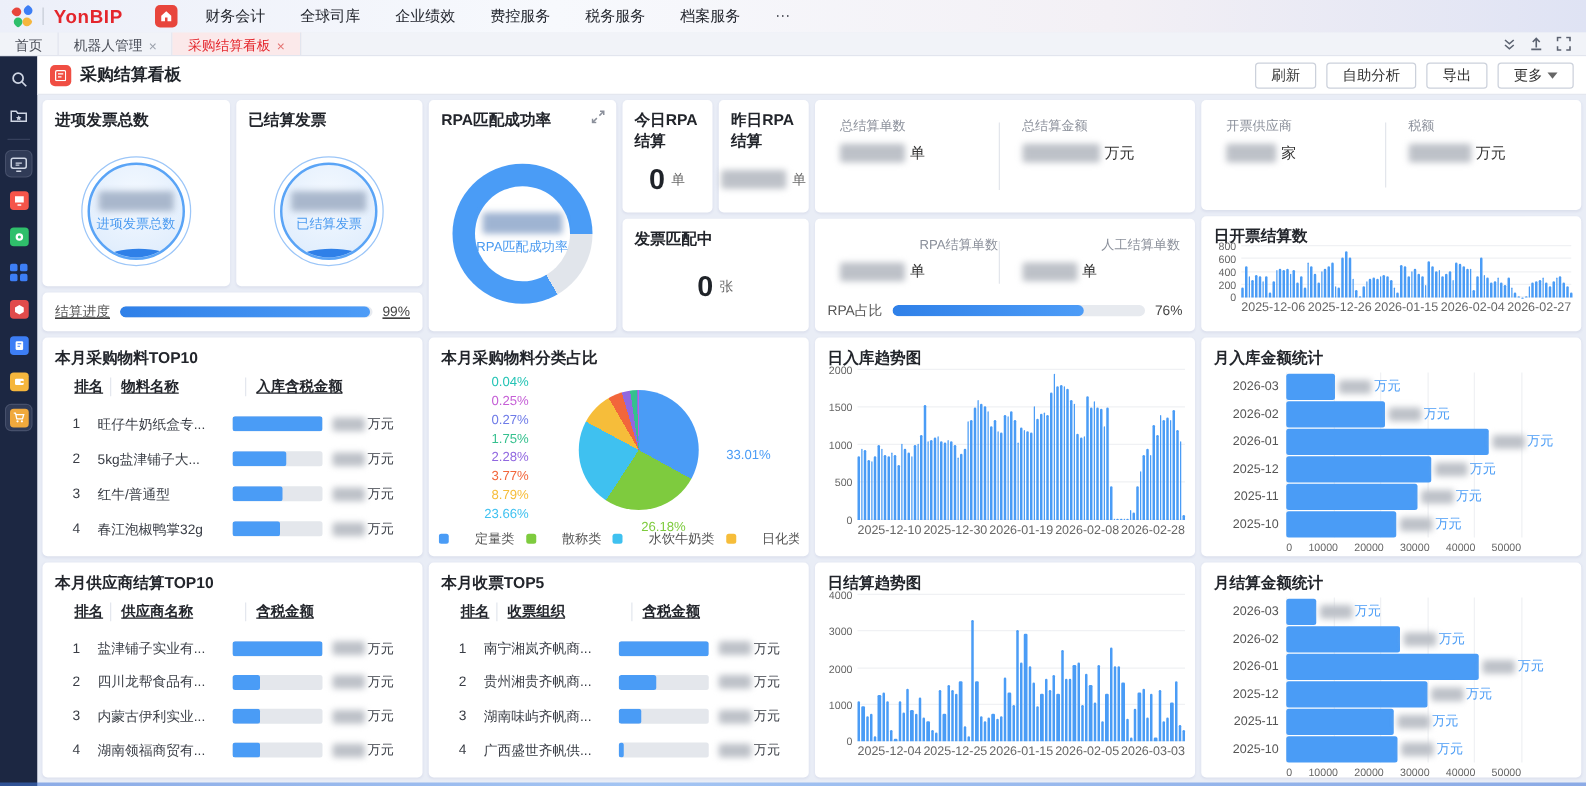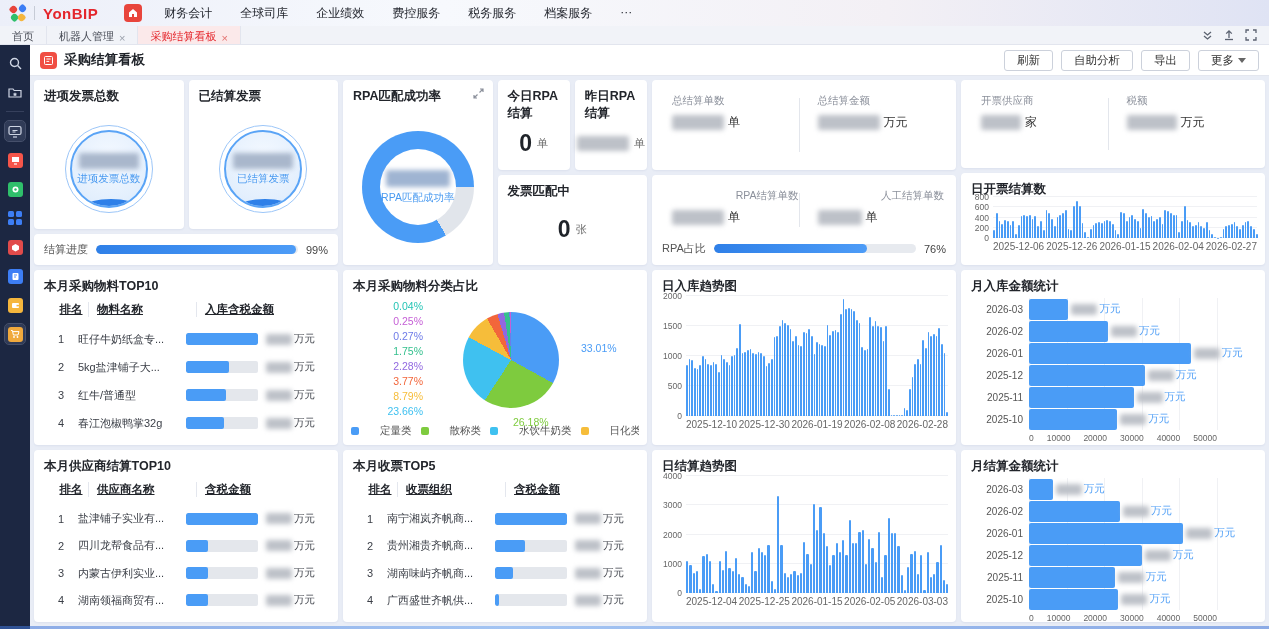--- a/index.html
+++ b/index.html
@@ -69,21 +69,21 @@
   
   .circle-pair { display:flex; gap:5px; flex:1; }
   .circle-card { flex:1; background:#fff; border-radius:4px; box-shadow:0 1px 2px rgba(60,80,140,.08); display:flex; flex-direction:column; }
   .circle-wrap { flex:1; display:flex; align-items:center; justify-content:center; }
   .gauge-circle { width:88px; height:88px; border-radius:50%; border:1px solid #9cc6f8; display:flex; align-items:center; justify-content:center; }
   .gauge-inner { width:78px; height:78px; border-radius:50%; border:2px solid #5aa4f6; background:radial-gradient(circle at 50% 35%, #f4f9ff 0%, #e3effd 70%, #d7e8fb 100%);
      display:flex; flex-direction:column; align-items:center; justify-content:center; gap:3px; position:relative; overflow:hidden; }
   .gauge-inner .wave { position:absolute; bottom:-7px; left:14px; width:50px; height:14px; background:#2f80e8; border-radius:50%; }
   .gauge-label { font-size:10.5px; color:#4a9af0; z-index:1; }
 
-  .progress-card { background:#fff; border-radius:4px; box-shadow:0 1px 2px rgba(60,80,140,.08); padding:8px 10px; display:flex; align-items:center; gap:8px; }
+  .progress-card { background:#fff; border-radius:4px; box-shadow:0 1px 2px rgba(60,80,140,.08); padding:8px 10px; display:flex; align-items:center; gap:8px;text-decoration:underline; }
   .p-label { font-size:11px; color:#555; white-space:nowrap; }
   .p-track { flex:1; height:9px; border-radius:5px; background:#e7eaef; overflow:hidden; }
   .p-fill { height:100%; border-radius:5px; background:linear-gradient(90deg,#2f80e8,#4d9cf7); }
   .p-pct { font-size:11px; color:#444; }
 
   
   .donut-wrap { flex:1; display:flex; align-items:center; justify-content:center; }
   .donut { width:112px; height:112px; border-radius:50%; display:flex; align-items:center; justify-content:center;
     background:conic-gradient(from 150deg, #4a9cf6 0deg 300deg, #e1e5eb 300deg 360deg); }
   .donut-hole { width:76px; height:76px; border-radius:50%; background:#fff; display:flex; flex-direction:column; align-items:center; justify-content:center; gap:4px; }
@@ -656,21 +656,21 @@
           <div class="pie-area" id="pie-area">
               <div class="pie" style="background: conic-gradient(rgb(74, 156, 246) 0deg, rgb(74, 156, 246) 118.836deg, rgb(126, 203, 62) 118.836deg, rgb(126, 203, 62) 213.084deg, rgb(63, 193, 240) 213.084deg, rgb(63, 193, 240) 298.26deg, rgb(246, 189, 58) 298.26deg, rgb(246, 189, 58) 329.904deg, rgb(242, 102, 59) 329.904deg, rgb(242, 102, 59) 343.476deg, rgb(145, 104, 224) 343.476deg, rgb(145, 104, 224) 351.684deg, rgb(53, 192, 142) 351.684deg, rgb(53, 192, 142) 357.984deg, rgb(110, 123, 232) 357.984deg, rgb(110, 123, 232) 358.956deg, rgb(197, 95, 214) 358.956deg, rgb(197, 95, 214) 359.856deg, rgb(37, 196, 181) 359.856deg, rgb(37, 196, 181) 360deg);"></div>
               <span class="callout co-left" style="top: 30px; color: rgb(37, 196, 181);">0.04%</span>
               <span class="callout co-left" style="top: 45px; color: rgb(197, 95, 214);">0.25%</span>
               <span class="callout co-left" style="top: 60px; color: rgb(110, 123, 232);">0.27%</span>
               <span class="callout co-left" style="top: 75px; color: rgb(53, 192, 142);">1.75%</span>
               <span class="callout co-left" style="top: 90px; color: rgb(145, 104, 224);">2.28%</span>
               <span class="callout co-left" style="top: 105px; color: rgb(242, 102, 59);">3.77%</span>
               <span class="callout co-left" style="top: 120px; color: rgb(246, 189, 58);">8.79%</span>
               <span class="callout co-left" style="top: 135px; color: rgb(63, 193, 240);">23.66%</span>
-              <span class="callout" style="left: 238px; top: 72px; color: rgb(74, 156, 246);">33.01%</span>
+              <span class="callout" style="left: 238px; top: 88px; color: rgb(74, 156, 246);">33.01%</span>
               <span class="callout" style="left: 170px; top: 146px; color: rgb(126, 203, 62);">26.18%</span>
               <div class="legend">
                 <span class="leg-item">
                   <i class="leg-dot" style="background: rgb(74, 156, 246);"></i>
                   <span>定量类</span>
                 </span>
                 <span class="leg-item">
                   <i class="leg-dot" style="background: rgb(126, 203, 62);"></i>
                   <span>散称类</span>
                 </span>

